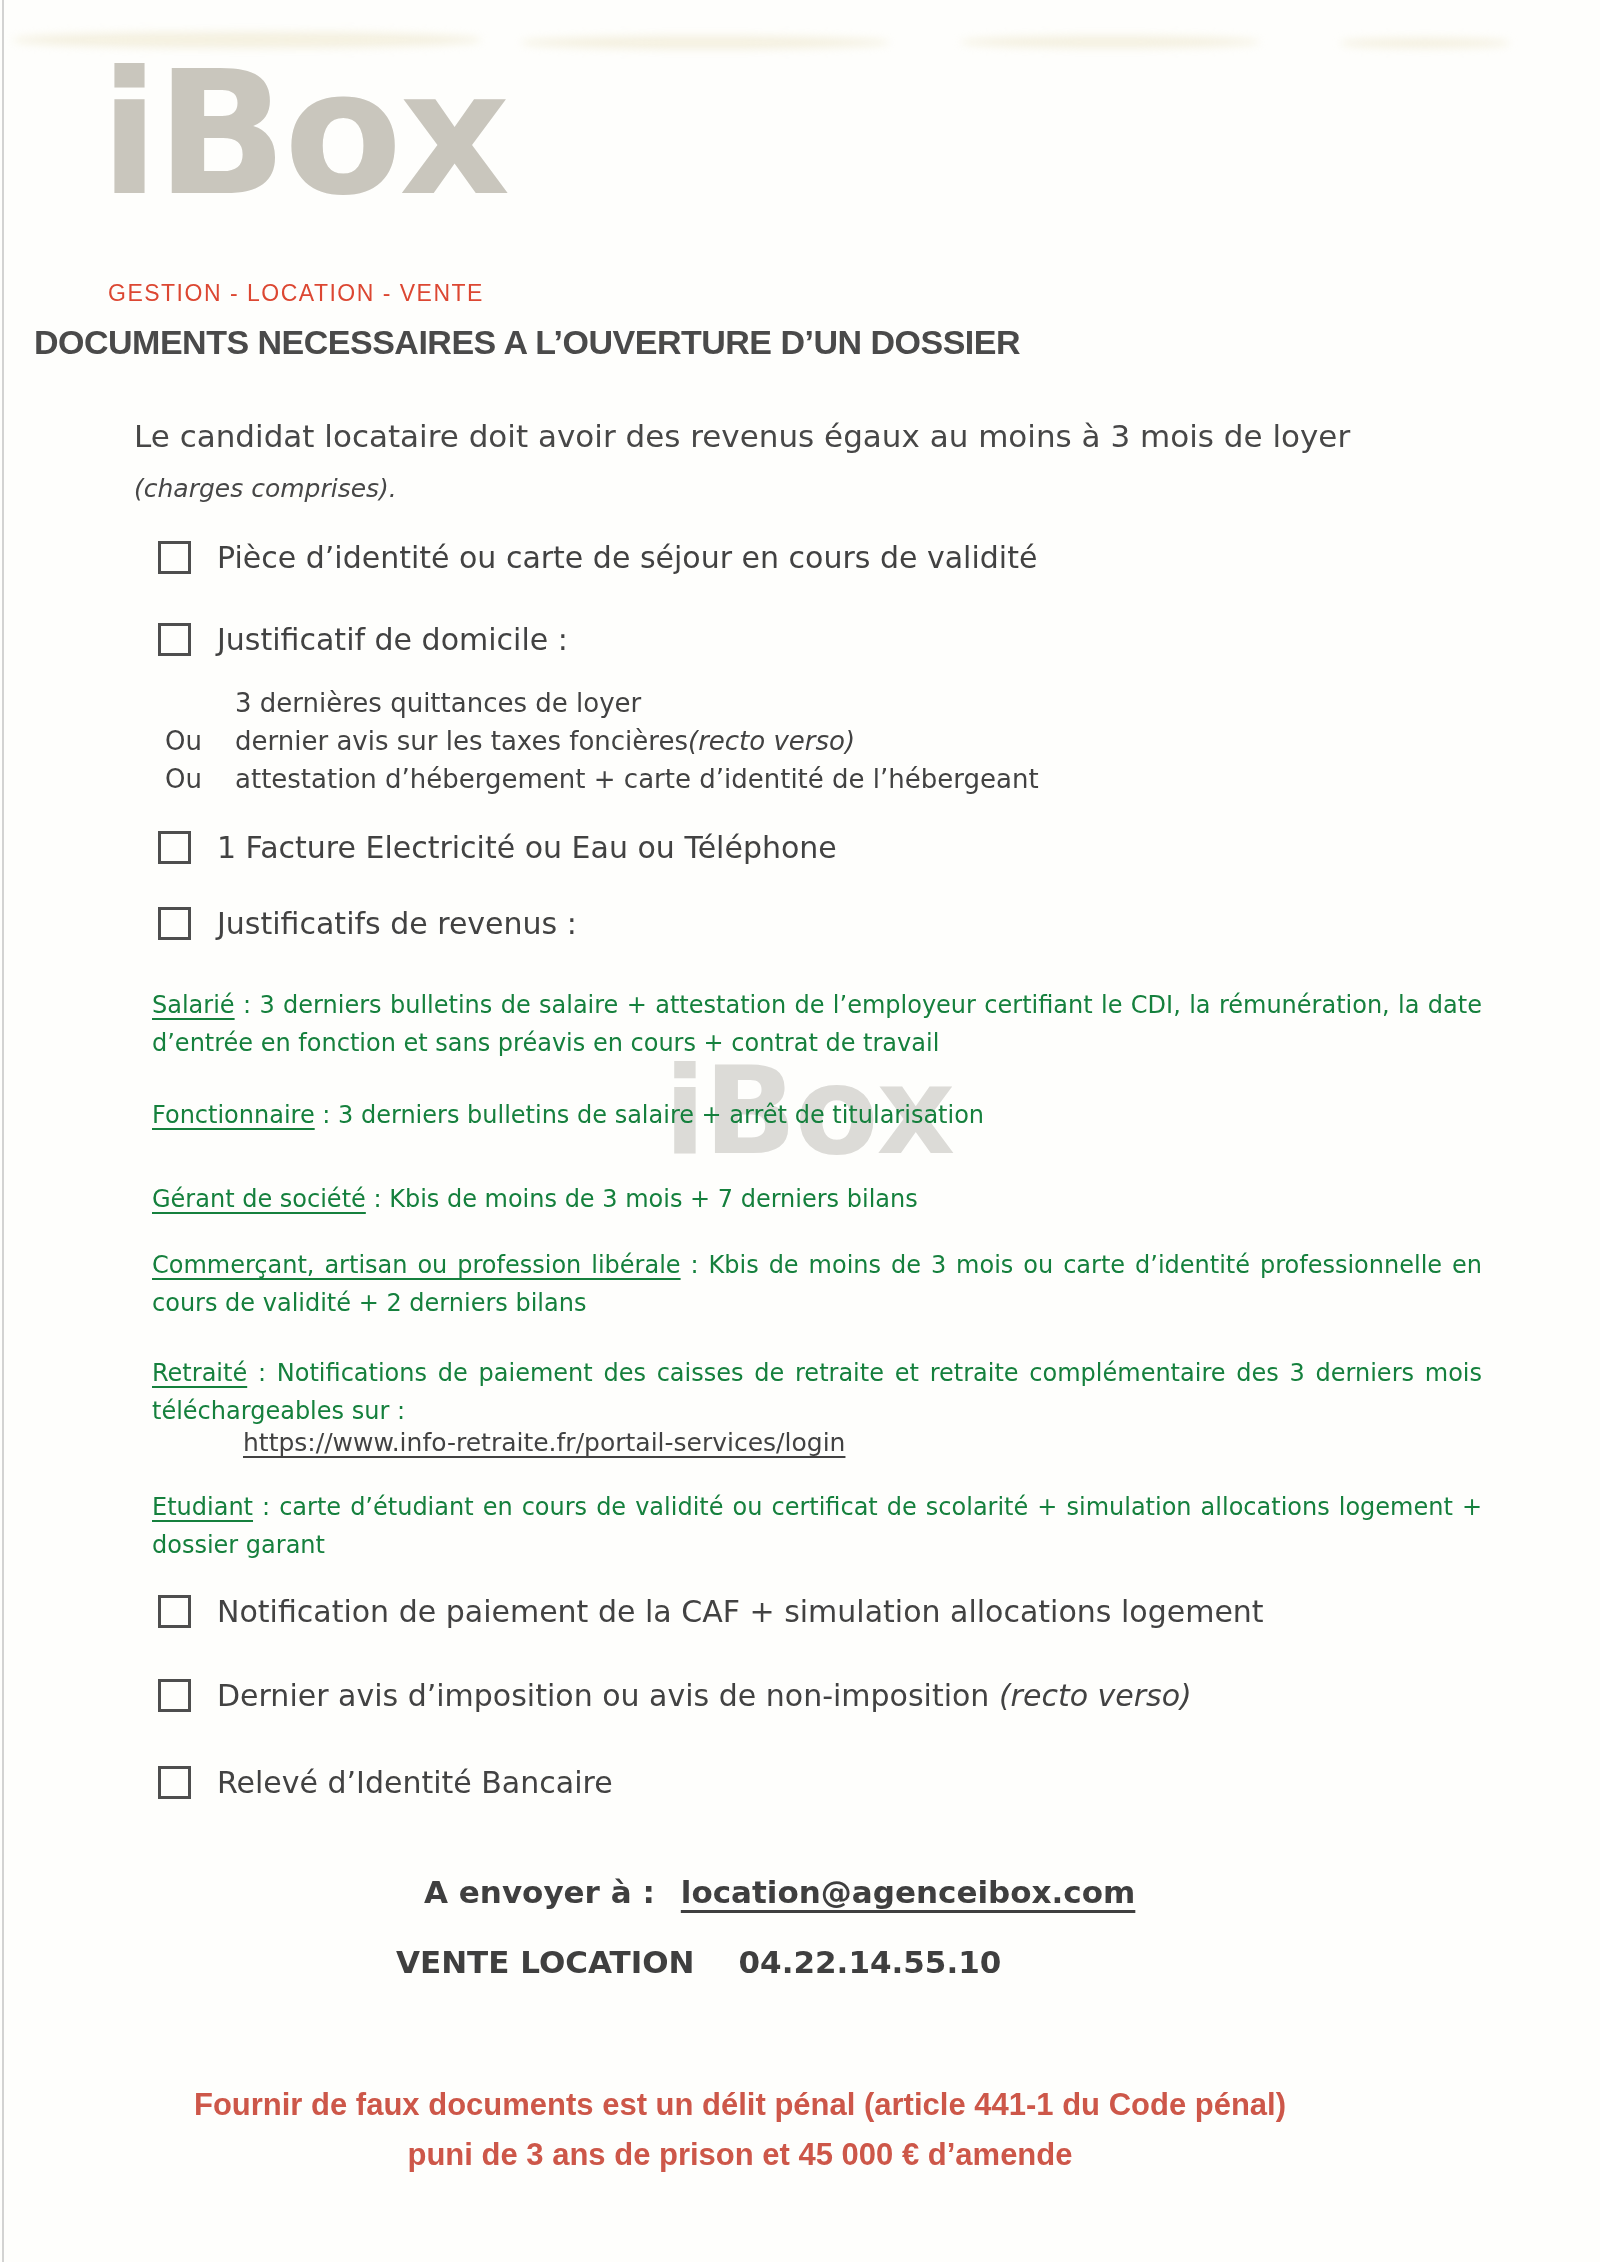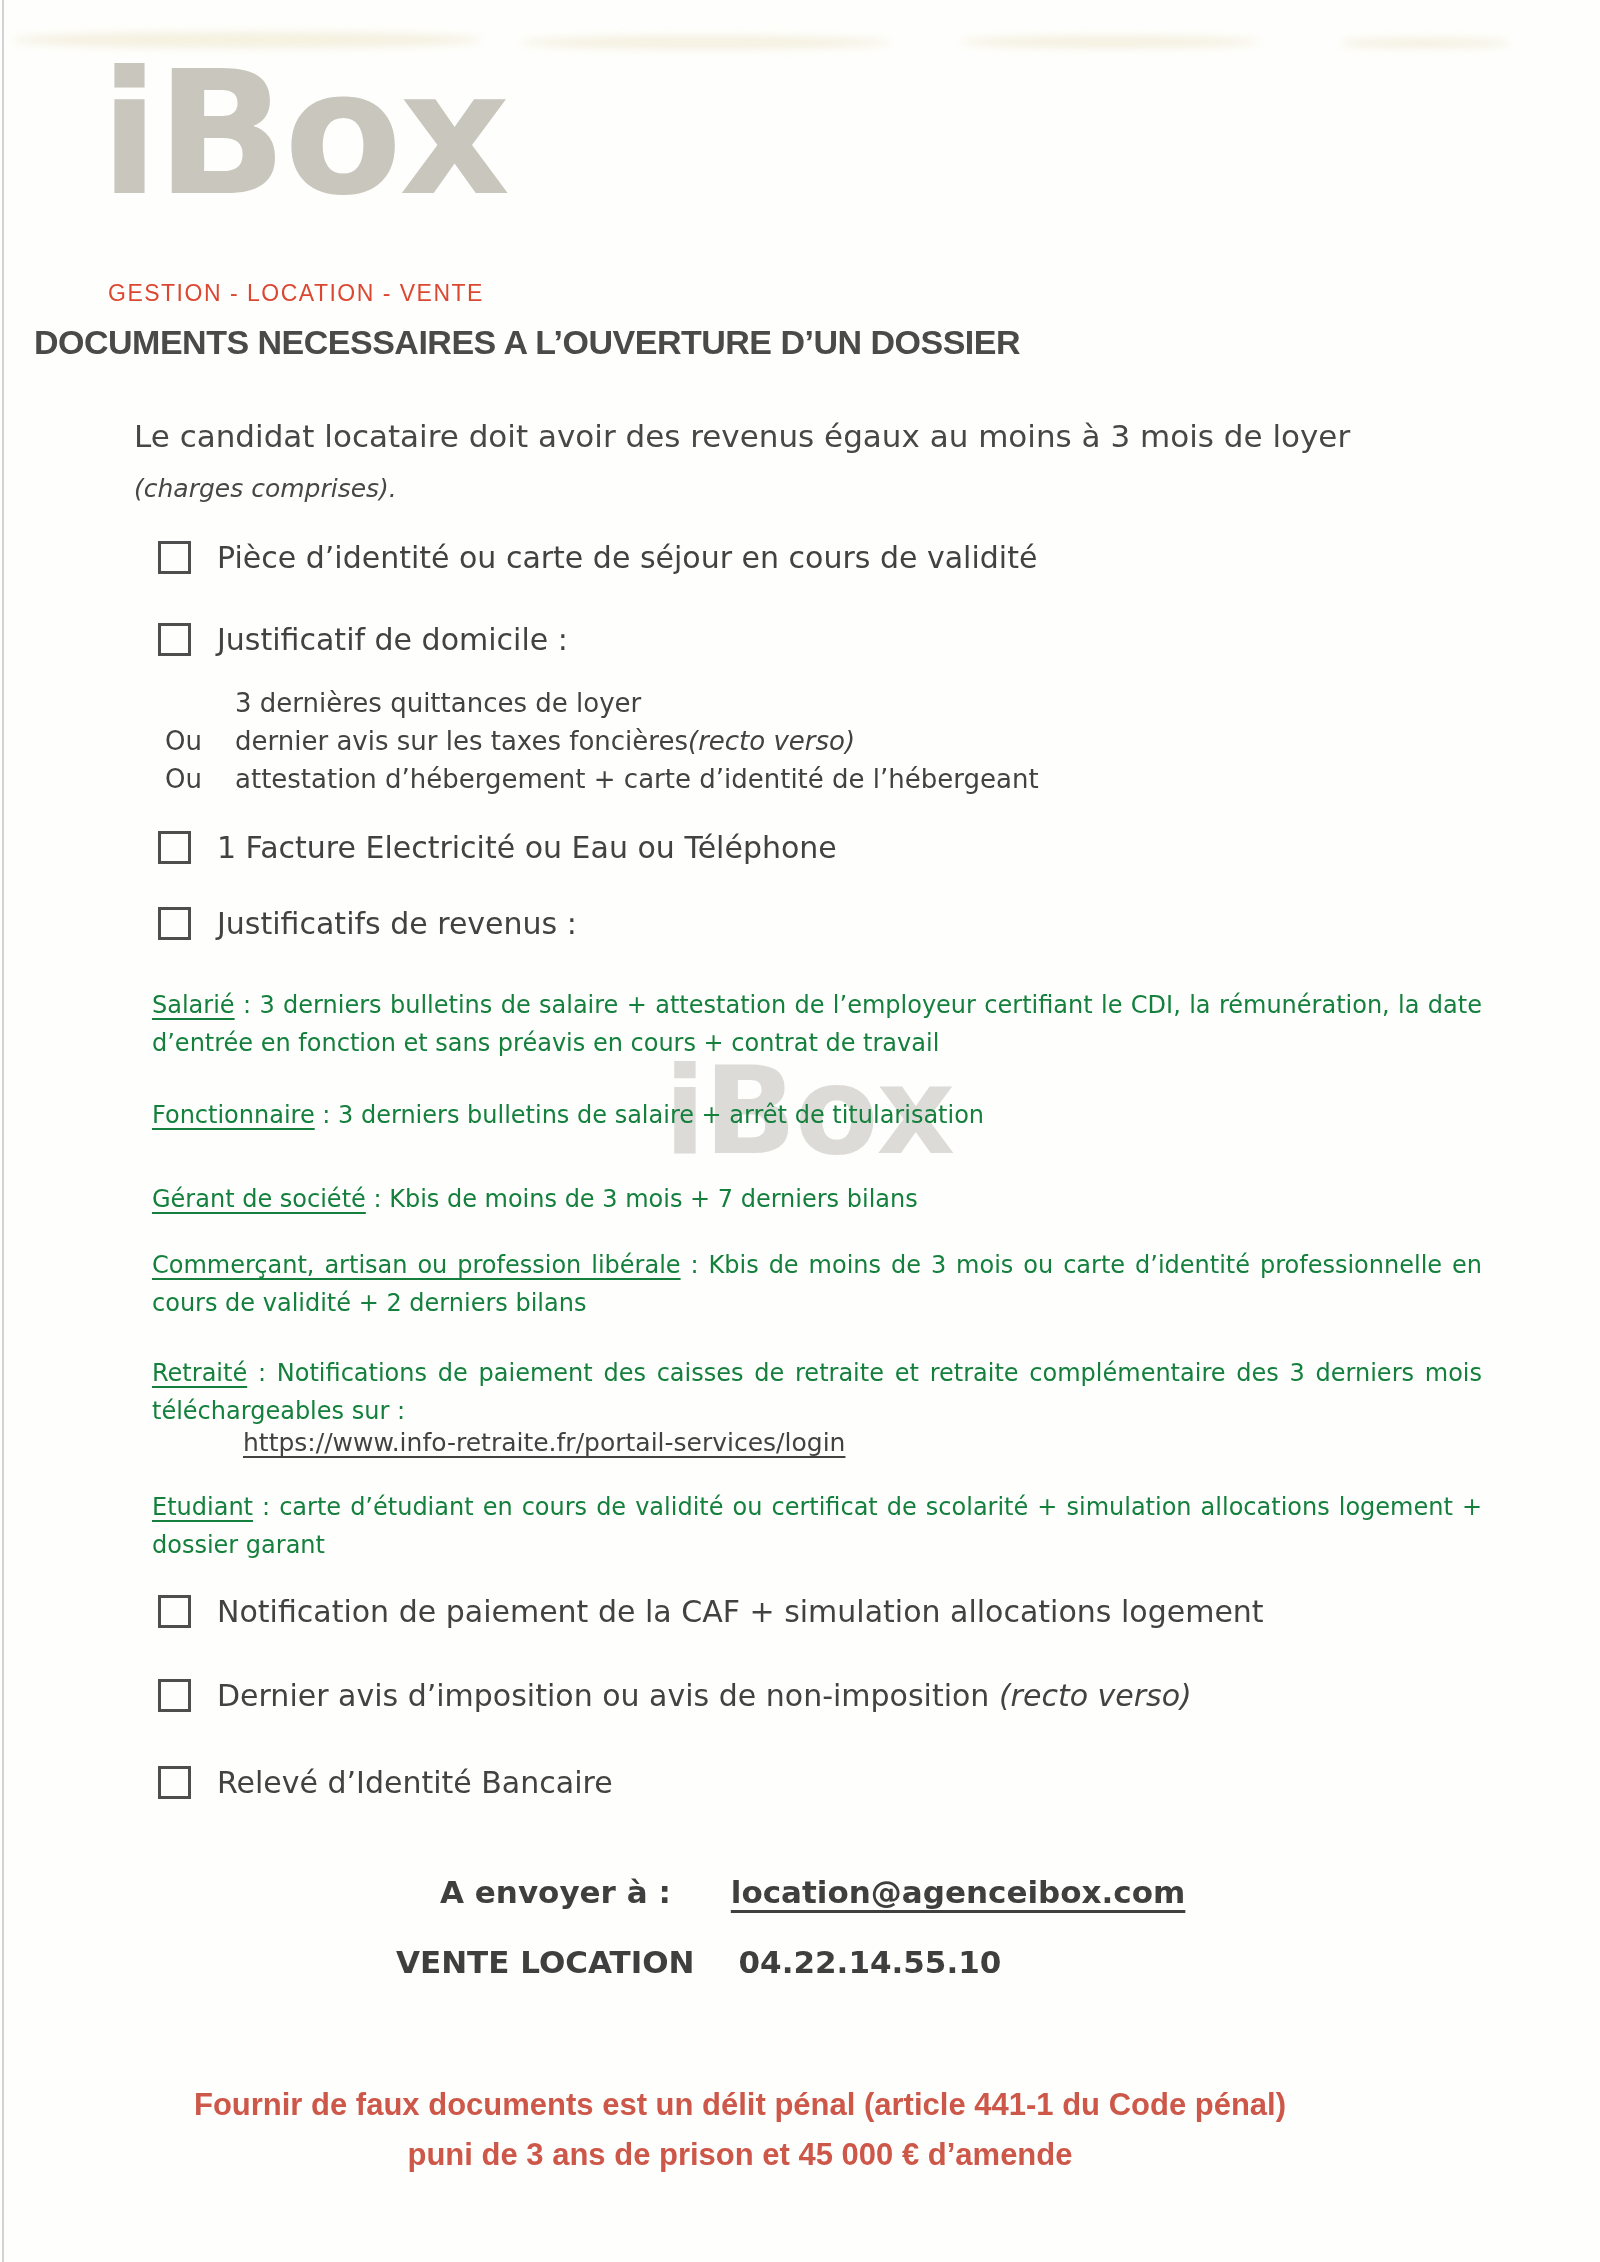--- a/index.html
+++ b/index.html
@@ -87,21 +87,21 @@
   .c-etudiant{top:1488px;}
 
   
   .watermark{
     position:absolute;left:664px;top:1050px;z-index:1;
     font-size:122px;font-weight:700;letter-spacing:-2px;
     color:#dcdbd7;line-height:1;
   }
 
   
-  .send-row{left:440px;top:1874px;display:flex;gap:60px;align-items:center;}
+  .send-row{left:424px;top:1874px;display:flex;gap:26px;align-items:center;}
   .send-label{font-size:31px;font-weight:700;color:#3f3f3f;white-space:nowrap;}
   .send-email{
     font-size:31px;font-weight:700;color:#3f3f3f;white-space:nowrap;
     text-decoration:underline;text-underline-offset:7px;text-decoration-thickness:3px;
     cursor:pointer;
   }
   .agency-row{left:396px;top:1944px;display:flex;gap:44px;align-items:baseline;}
   .agency-name,.agency-phone{font-size:31px;font-weight:700;color:#3f3f3f;white-space:nowrap;}
 
   

